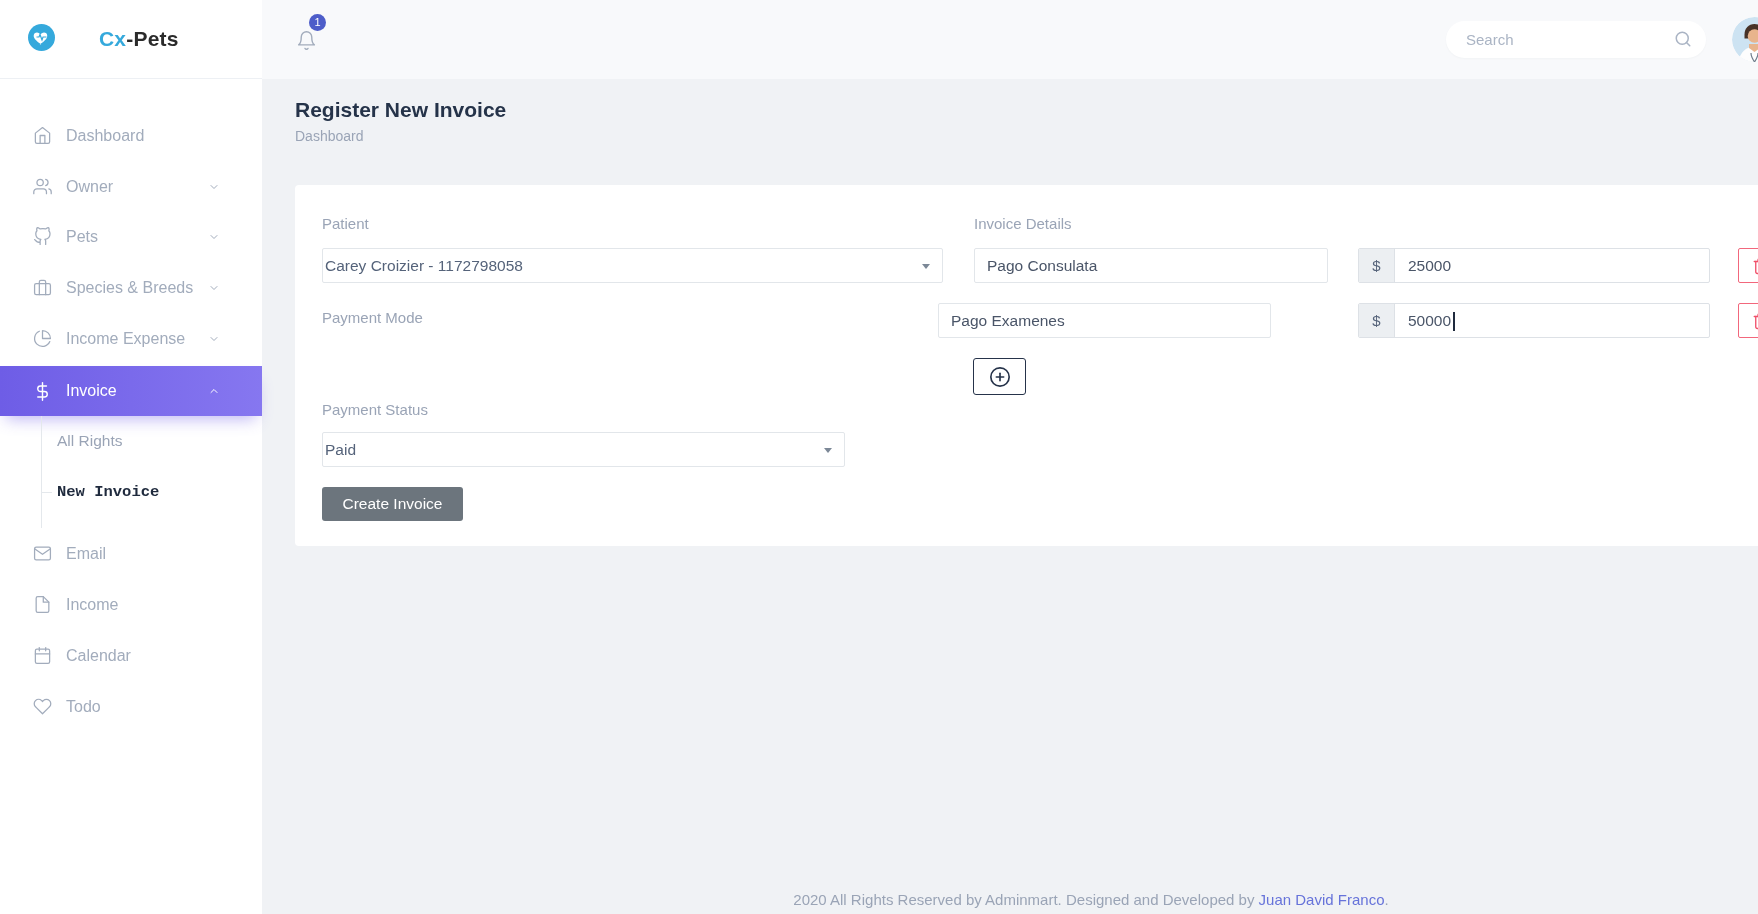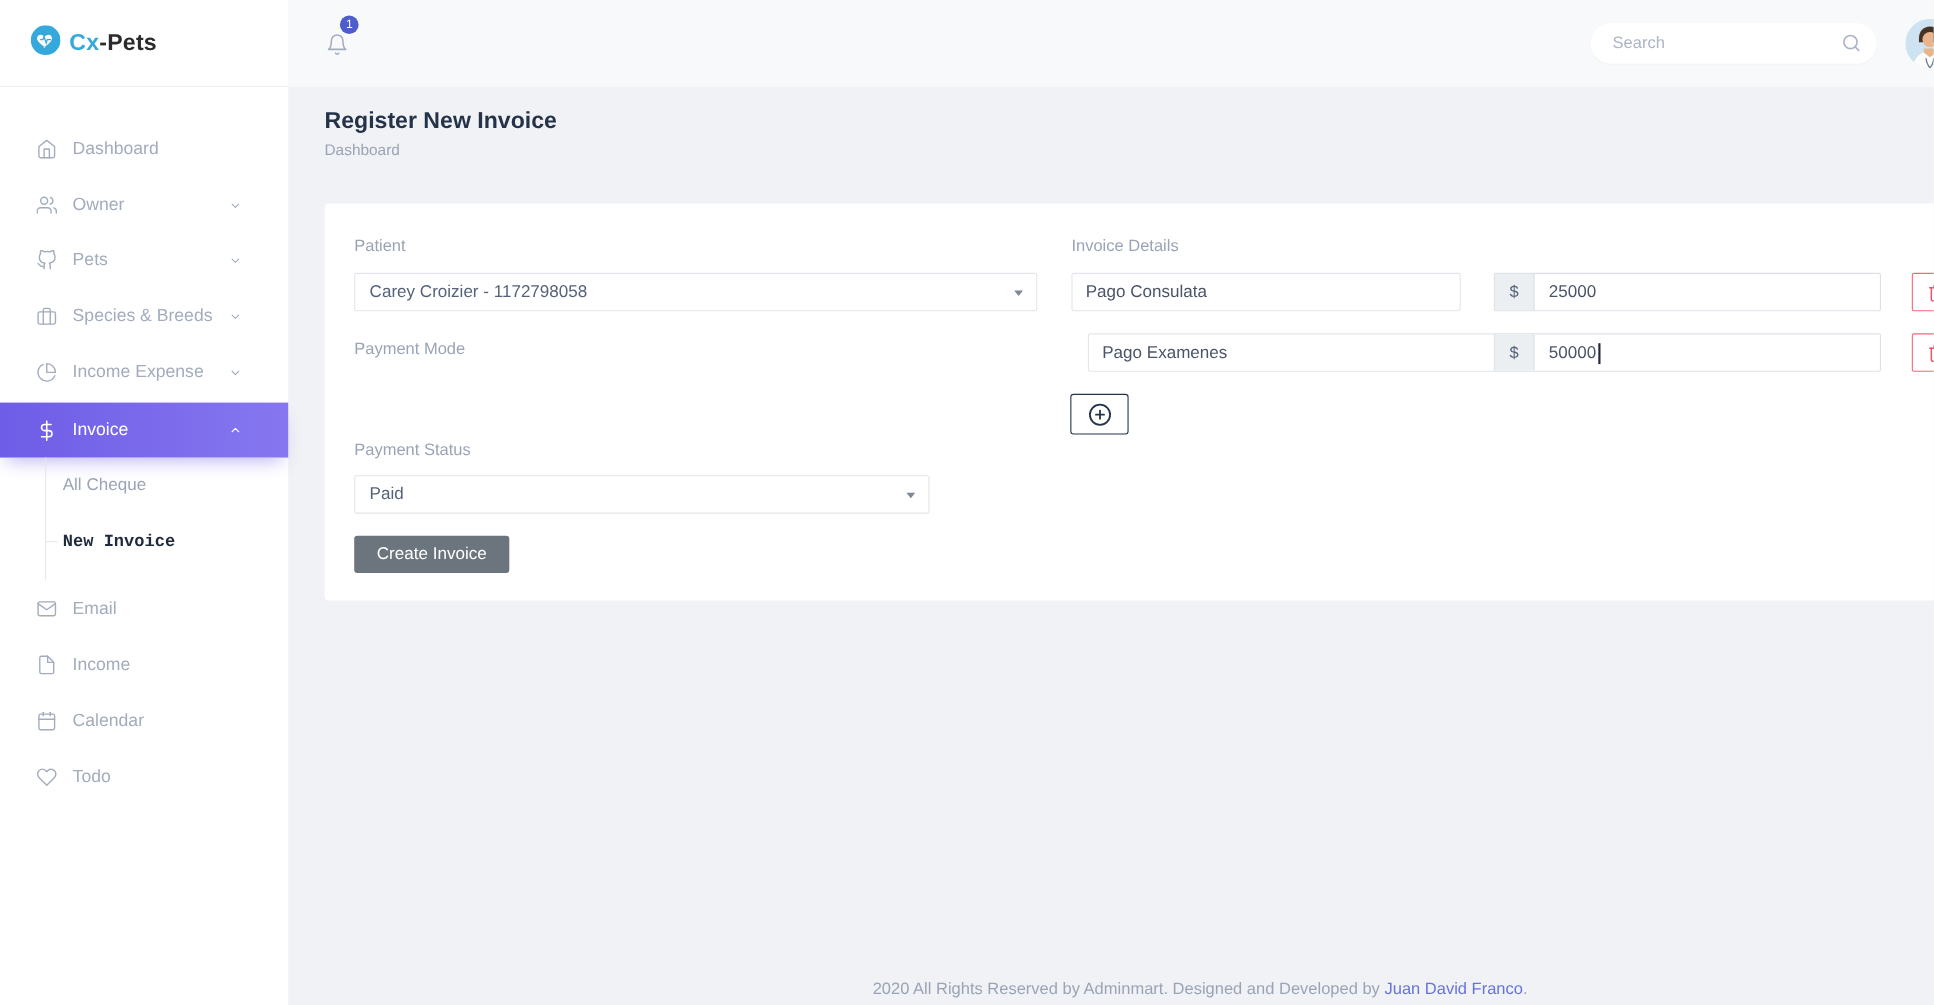--- a/index.html
+++ b/index.html
@@ -1,21 +1,21 @@
 <!DOCTYPE html>
 <html><head>
 <meta charset="utf-8">
 <style>
   * { margin:0; padding:0; box-sizing:border-box; }
   html,body { width:1758px; height:914px; overflow:hidden; font-family:"Liberation Sans",sans-serif; }
   .screen { position:relative; width:1758px; height:914px; overflow:hidden; background:#f0f2f5; }
 
   
   .sidebar { position:absolute; left:0; top:0; width:262px; height:914px; background:#fff; z-index:5; }
-  .logo { height:79px; border-bottom:1px solid #edf0f4; display:flex; align-items:center; padding-left:28px; }
+  .logo { height:79px; border-bottom:1px solid #edf0f4; display:flex; align-items:center; padding-left:28px;gap:36px; }
   .logo-text { font-size:21px; font-weight:700; margin-left:8px; letter-spacing:.2px; }
   .logo-text .b { color:#35a9dc; }
   .logo-text .d { color:#2b2b2b; }
   .nav-item { position:absolute; left:0; width:262px; height:51px; display:flex; align-items:center;
               padding-left:33px; color:#a2acbc; font-size:16px; cursor:pointer; }
   .nav-item svg { margin-right:14px; flex-shrink:0; }
   .nav-chevron { position:absolute; right:28px; top:50%; margin-top:-6px; }
   .nav-item.active { height:50px; color:#fff; background:linear-gradient(90deg,#6e5de6,#8677f0);
                      box-shadow:0 9px 16px -6px rgba(110,93,230,.45); font-weight:500;align-items:center; }
   .sub-item { position:absolute; left:57px; height:22px; line-height:22px; font-size:15.5px;
@@ -41,21 +41,21 @@
 
   
   .content { position:absolute; left:262px; top:79px; width:1658px; height:835px; background:#f0f2f5; }
   .page-title { position:absolute; left:33px; top:19px; font-size:21px; font-weight:700; color:#253349; }
   .breadcrumb { position:absolute; left:33px; top:49px; font-size:14px; color:#9aa4b6; cursor:pointer; }
 
   .card { position:absolute; left:33px; top:106px; width:1592px; height:361px; background:#fff;
           border-radius:4px; }
   .f-label { position:absolute; font-size:15px; color:#9aa4b6; }
   .sel { position:absolute; height:35px; background:#fff; border:1px solid #e2e6ea; border-radius:2px;
-         line-height:33px; padding-left:13px; color:#55637a; font-size:15.5px; cursor:pointer; }
+         line-height:33px; padding-left:2px; color:#55637a; font-size:15.5px; cursor:pointer; }
   .sel::after { content:""; position:absolute; right:12px; top:15px; width:0; height:0;
          border-left:4px solid transparent; border-right:4px solid transparent; border-top:5px solid #7c8897; }
   .txt { position:absolute; height:35px; background:#fff; border:1px solid #e2e6ea; border-radius:2px;
          padding:0 12px; font-size:15.5px; color:#4a5568; outline:none;
          font-family:"Liberation Sans",sans-serif; }
   .amt-group { position:absolute; height:35px; width:352px; border:1px solid #dde1e6; border-radius:2px;
          background:#fff; display:flex; overflow:hidden; }
   .amt-prefix { width:36px; background:#eceff2; border-right:1px solid #dde1e6; color:#55637a;
          display:flex; align-items:center; justify-content:center; font-size:15px; flex-shrink:0; }
   .amt-input { border:none; flex:1; min-width:0; padding-left:13px; font-size:15.5px; color:#4a5568;
@@ -151,21 +151,21 @@
         </svg>
       <span>Invoice</span>
       <svg class="nav-chevron" width="12" height="12" viewBox="0 0 24 24" fill="none" stroke="currentColor" stroke-width="2" stroke-linecap="round" stroke-linejoin="round">
           <polyline points="6 15 12 9 18 15"></polyline>
         </svg>
     </div>
 
     <div class="tree-v"></div>
     <div class="tree-h"></div>
 
-    <div class="sub-item" style="top:430px">All Cheque</div>
+    <div class="sub-item" style="top:430px">All Rights</div>
     <div class="sub-item active" style="top:481px">New Invoice</div>
 
     <div class="nav-item" style="top:528px">
       <svg width="19" height="19" viewBox="0 0 24 24" fill="none" stroke="currentColor" stroke-width="1.6" stroke-linecap="round" stroke-linejoin="round">
           <path d="M4 4h16c1.1 0 2 .9 2 2v12c0 1.1-.9 2-2 2H4c-1.1 0-2-.9-2-2V6c0-1.1.9-2 2-2z"></path>
           <polyline points="22,6 12,13 2,6"></polyline>
         </svg>
       <span>Email</span>
     </div>
 
@@ -247,21 +247,21 @@
       </div>
       <div class="trash-btn" style="left:1443px; top:63px">
         <svg width="18" height="18" viewBox="0 0 24 24" fill="none" stroke="#f0506a" stroke-width="1.8" stroke-linecap="round" stroke-linejoin="round">
             <polyline points="3 6 5 6 21 6"></polyline>
             <path d="M19 6v14a2 2 0 0 1-2 2H7a2 2 0 0 1-2-2V6m3 0V4a2 2 0 0 1 2-2h4a2 2 0 0 1 2 2v2"></path>
             <line x1="10" y1="11" x2="10" y2="17"></line>
             <line x1="14" y1="11" x2="14" y2="17"></line>
           </svg>
       </div>
 
-      <input class="txt" style="left: 694px; top: 118px; width: 372px;" value="Pago Examenes">
+      <input class="txt" style="left: 643px; top: 118px; width: 333px;" value="Pago Examenes">
       <div class="amt-group" style="left:1063px; top:118px">
         <span class="amt-prefix">$</span>
         <input class="amt-input" value="50000" style="">
         <span class="text-caret"></span>
       </div>
       <div class="trash-btn" style="left:1443px; top:118px">
         <svg width="18" height="18" viewBox="0 0 24 24" fill="none" stroke="#f0506a" stroke-width="1.8" stroke-linecap="round" stroke-linejoin="round">
             <polyline points="3 6 5 6 21 6"></polyline>
             <path d="M19 6v14a2 2 0 0 1-2 2H7a2 2 0 0 1-2-2V6m3 0V4a2 2 0 0 1 2-2h4a2 2 0 0 1 2 2v2"></path>
             <line x1="10" y1="11" x2="10" y2="17"></line>

